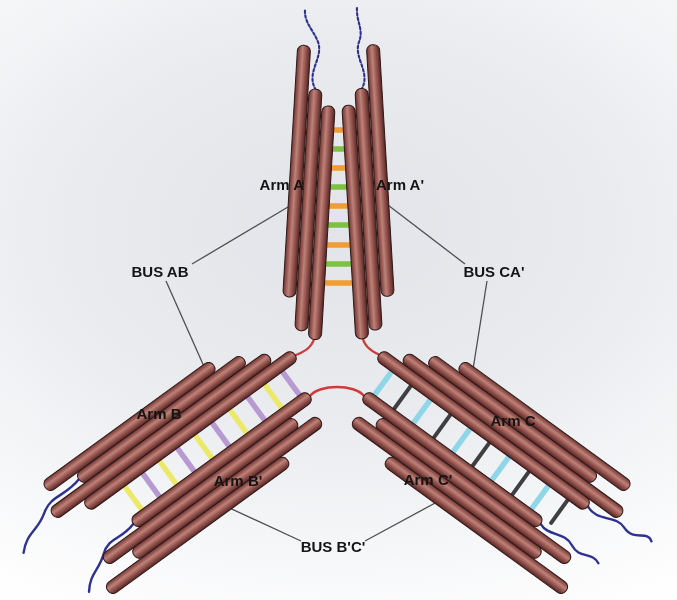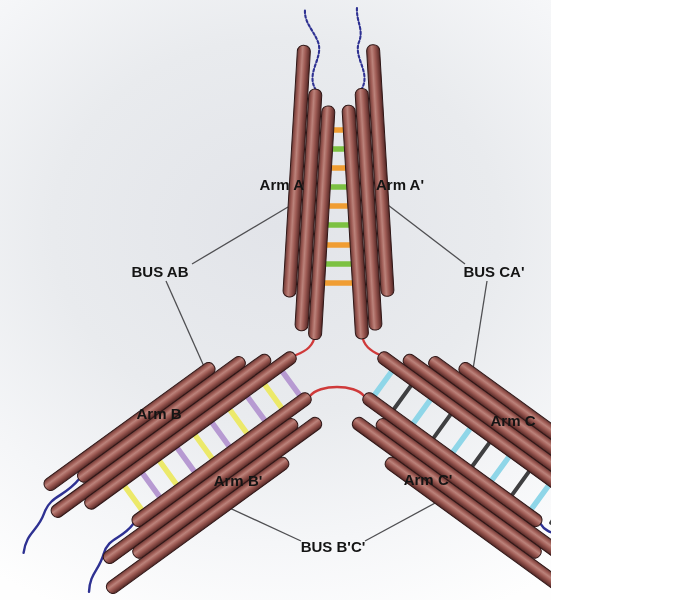--- a/index.html
+++ b/index.html
@@ -1,18 +1,18 @@
 <!DOCTYPE html>
 <html><head>
 <meta charset="utf-8">
 <style>
   html,body { margin:0; padding:0; }
   .canvas {
     position:relative;
-    width:551px; height:600px;
+    width:677px; height:600px;
     overflow:hidden;
     background:
       radial-gradient(ellipse 90% 70% at 50% 38%,
         #e2e4e9 0%, #e9ebee 45%, #f5f6f8 75%, #fefefe 100%);
     font-family:"Liberation Sans", sans-serif;
   }
   svg { position:absolute; inset:0; display:block; }
   .rod   { stroke:#2f1717; stroke-width:1; }
   .rung  { stroke-width:5.5; stroke-linecap:round; }
   .rungk { stroke-width:4;   stroke-linecap:round; }

